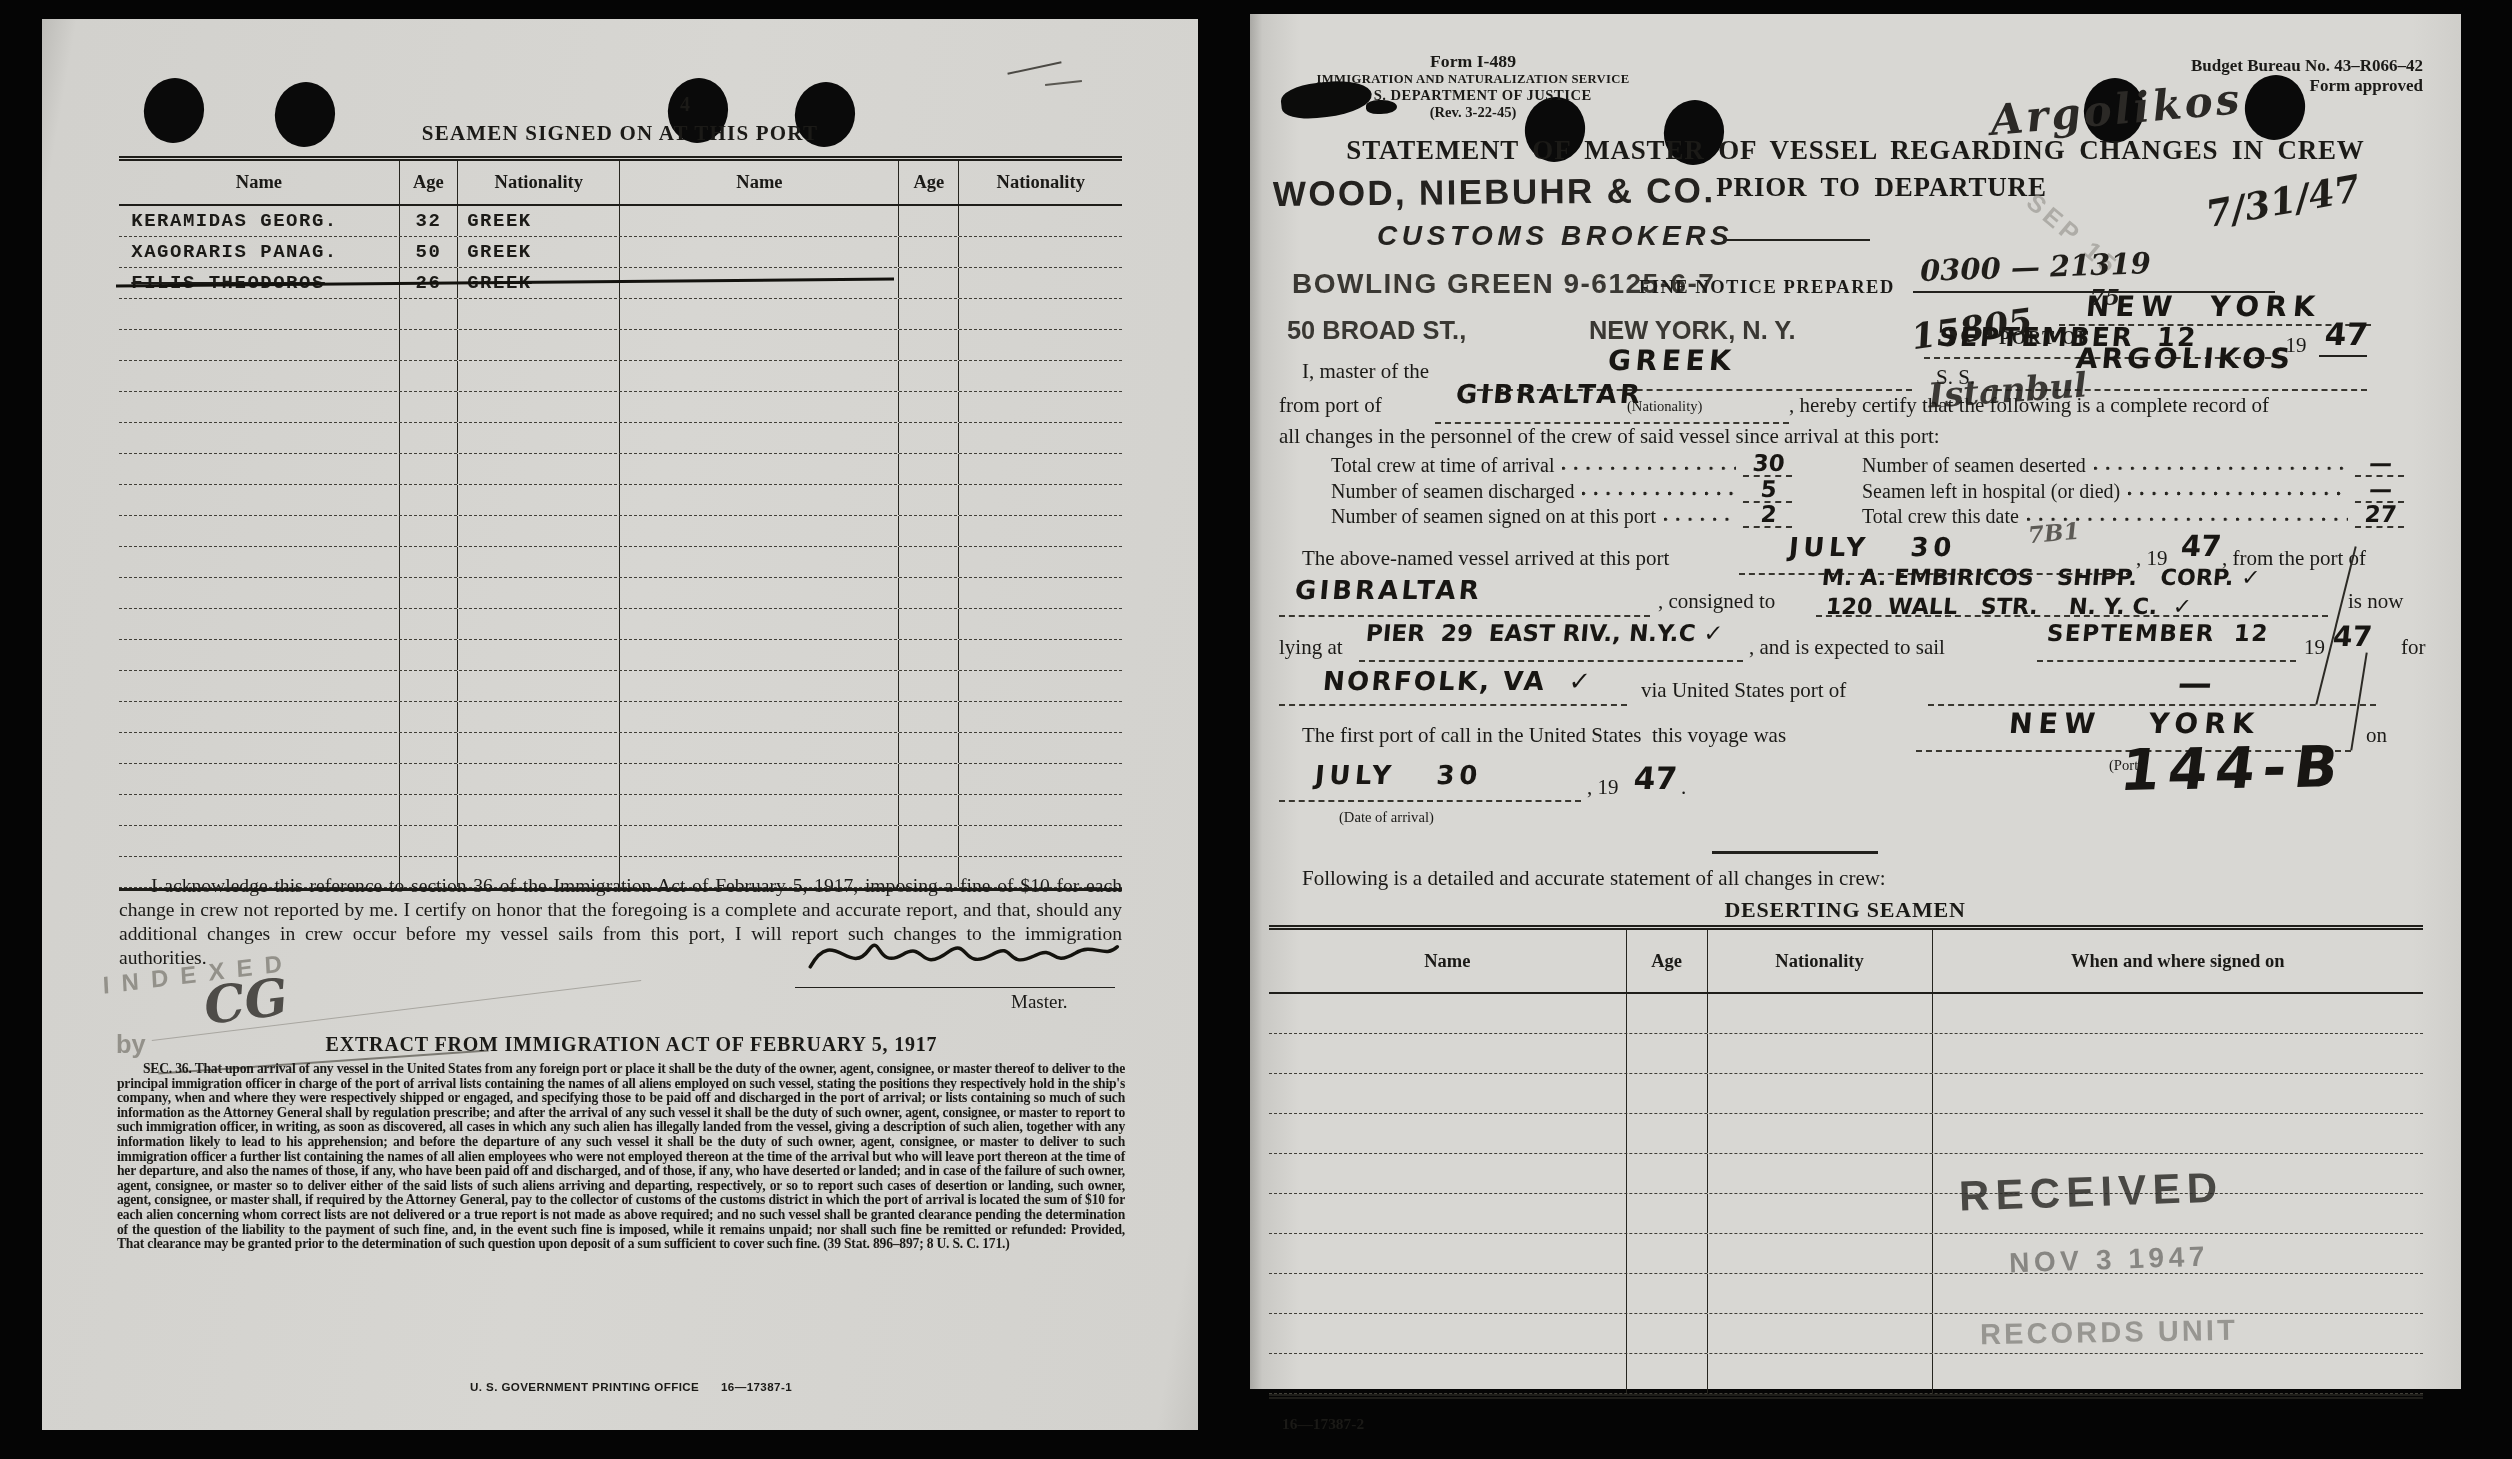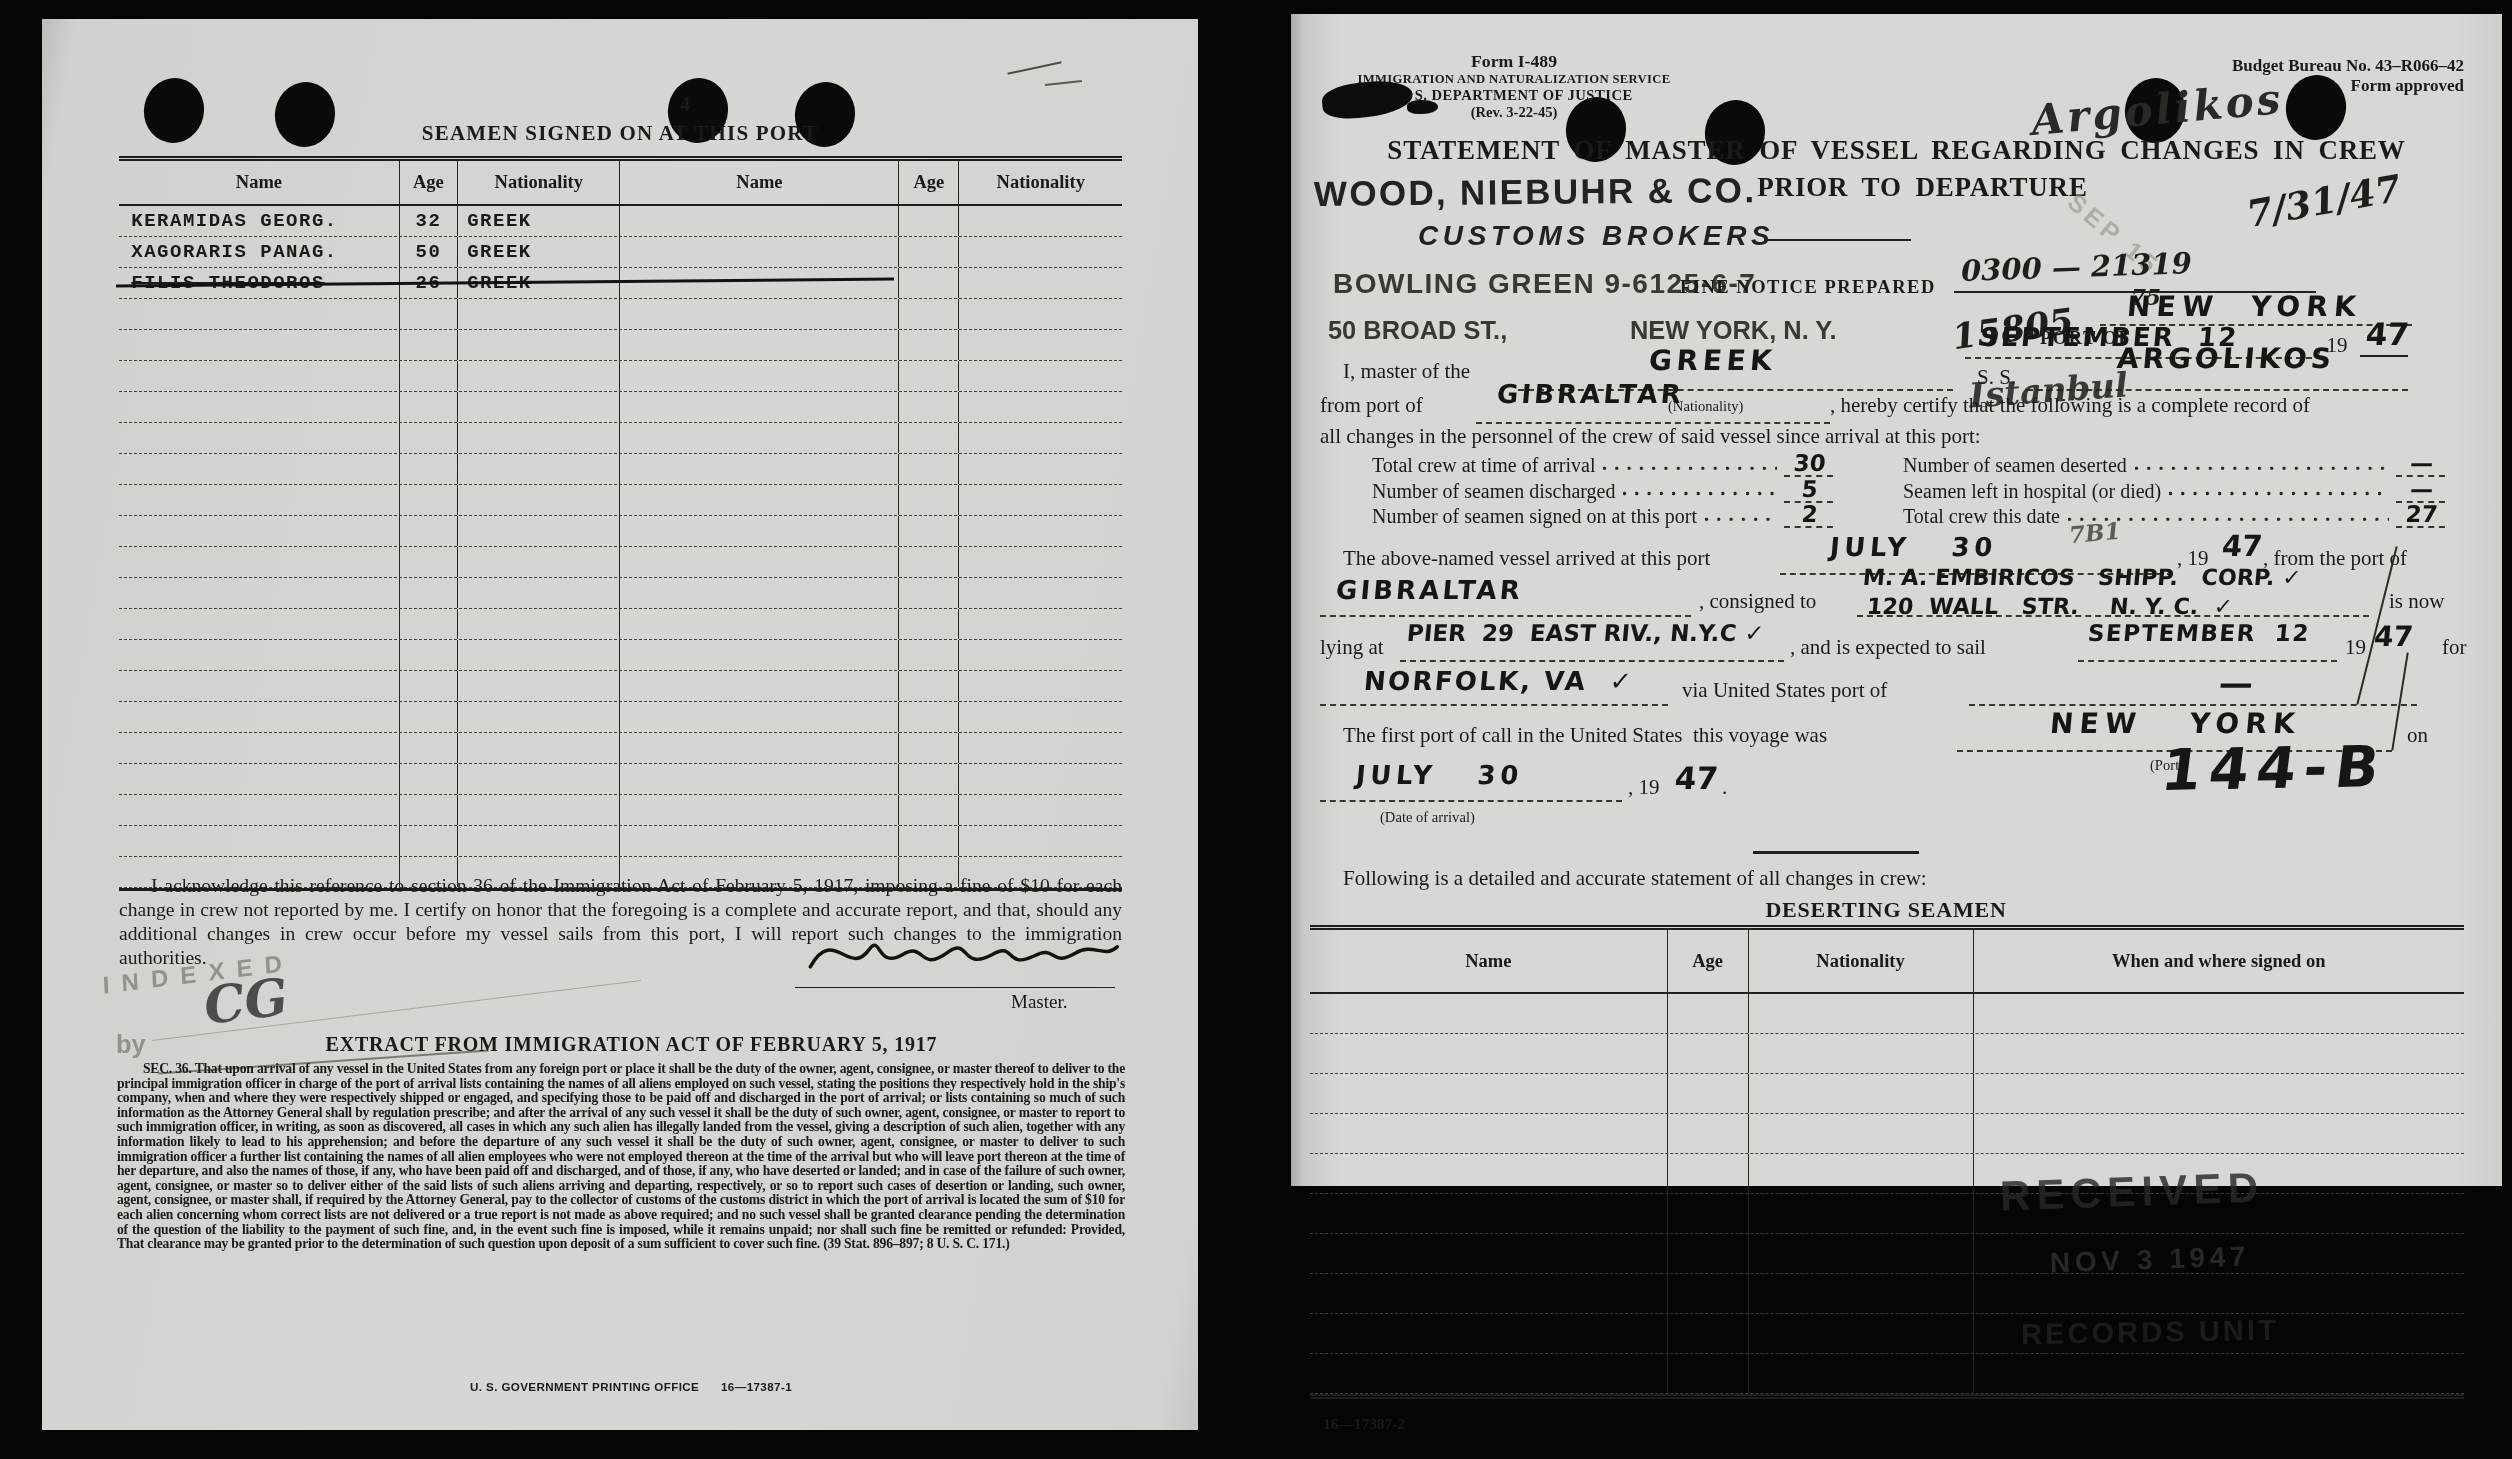--- a/index.html
+++ b/index.html
@@ -1,22 +1,22 @@
 <!DOCTYPE html>
 <html style="font-size:12.3px"><head>
 <meta charset="utf-8">
 <style>
   html,body{margin:0;padding:0;background:#000;}
   #stage{position:relative;width:2512px;height:1459px;background:#050505;overflow:hidden;
          font-family:"Liberation Serif",serif;color:#1b1a17;}
   .page{position:absolute;}
   #left-page{left:42px;top:19px;width:1156px;height:1411px;
     background:linear-gradient(100deg,#bdbcb8 0%,#d2d1cd 2.5%,#d7d6d2 50%,#d3d2ce 97%,#c6c5c1 100%);}
-  #right-page{left:1250px;top:14px;width:1211px;height:1172px;
-    background:linear-gradient(90deg,#a9a8a4 0px,#c9c8c4 12.3px,#d8d7d3 49px,#d8d7d3 96%,#cfceca 100%);margin-left:41px;}
+  #right-page{left:1250px;top:14px;width:1211px;height:1375px;
+    background:linear-gradient(90deg,#a9a8a4 0px,#c9c8c4 12.3px,#d8d7d3 49px,#d8d7d3 96%,#cfceca 100%);}
   .t{position:absolute;white-space:pre;color:#1b1a17;}
   .b{font-weight:700;}
   .hw{font-family:"DejaVu Sans",sans-serif;font-weight:700;color:#181613;transform:skewX(-5deg);}
   .cur{font-family:"DejaVu Serif",serif;font-style:italic;font-weight:700;color:#201e1a;}
   .jtext{position:absolute;white-space:normal;text-align:justify;}
   .dot{position:absolute;height:0;border-top:2.3px dashed #38362f;}
   .sol{position:absolute;height:0;border-top:2.3px solid #22211d;}
   .punch{position:absolute;width:60px;height:65px;background:#0a0a0a;border-radius:50%;transform:rotate(12deg);}
   .slash{position:absolute;width:2.3px;background:#2c2a25;}
   

